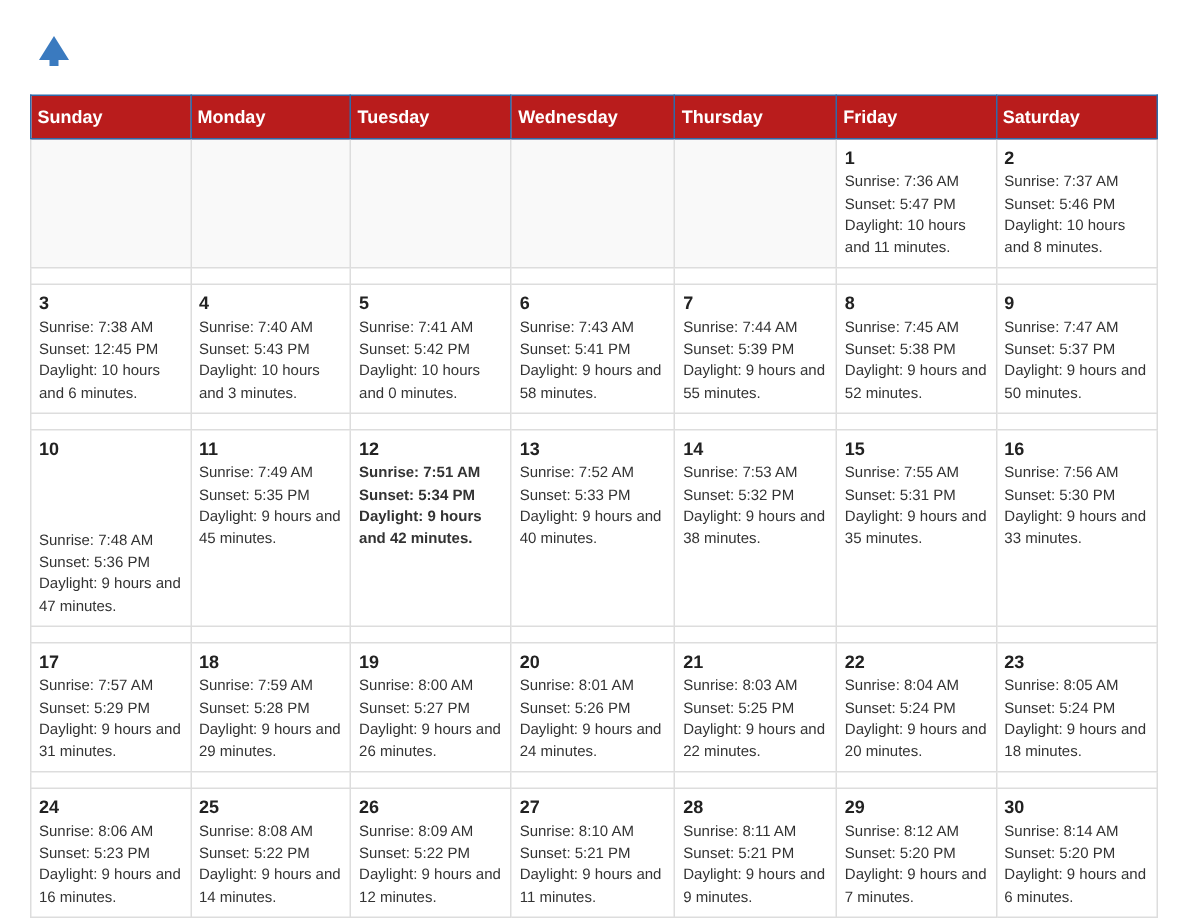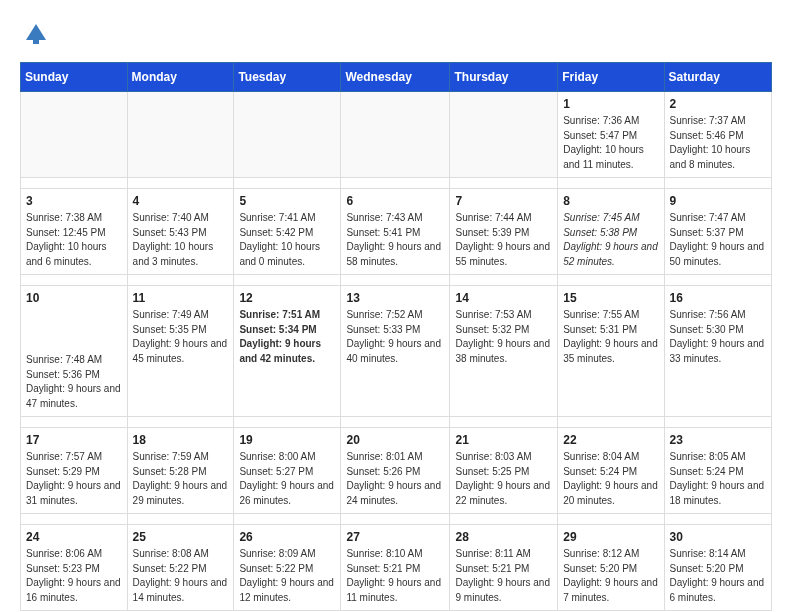--- a/index.html
+++ b/index.html
@@ -48,21 +48,21 @@
       font-size: 15px;
       color: #444;
       margin-top: 2px;
     }
     .calendar {
       width: 100%;
       border-collapse: collapse;
       font-size: 11px;
     }
     .calendar thead tr th {
-      background: #1d4ed8;
+      background: #b91c1c;
       color: #fff;
       padding: 7px 4px;
       text-align: left;
       font-weight: bold;
       font-size: 12px;
       border: 1px solid #2e6aaa;
     }
     .calendar tbody tr td {
       vertical-align: top;
       border: 1px solid #ddd;
@@ -186,21 +186,21 @@
 Daylight: 9 hours and 58 minutes.</div>
           </td>
           <td>
             <div class="day-number">7</div>
             <div class="day-info" style="white-space: pre-line;">Sunrise: 7:44 AM
 Sunset: 5:39 PM
 Daylight: 9 hours and 55 minutes.</div>
           </td>
           <td>
             <div class="day-number">8</div>
-            <div class="day-info" style="white-space: pre-line; font-style: italic;">Sunrise: 7:45 AM
+            <div class="day-info" style="white-space: pre-line;">Sunrise: 7:45 AM
 Sunset: 5:38 PM
 Daylight: 9 hours and 52 minutes.</div>
           </td>
           <td>
             <div class="day-number">9</div>
             <div class="day-info" style="white-space: pre-line;">Sunrise: 7:47 AM
 Sunset: 5:37 PM
 Daylight: 9 hours and 50 minutes.</div>
           </td>
         </tr>

